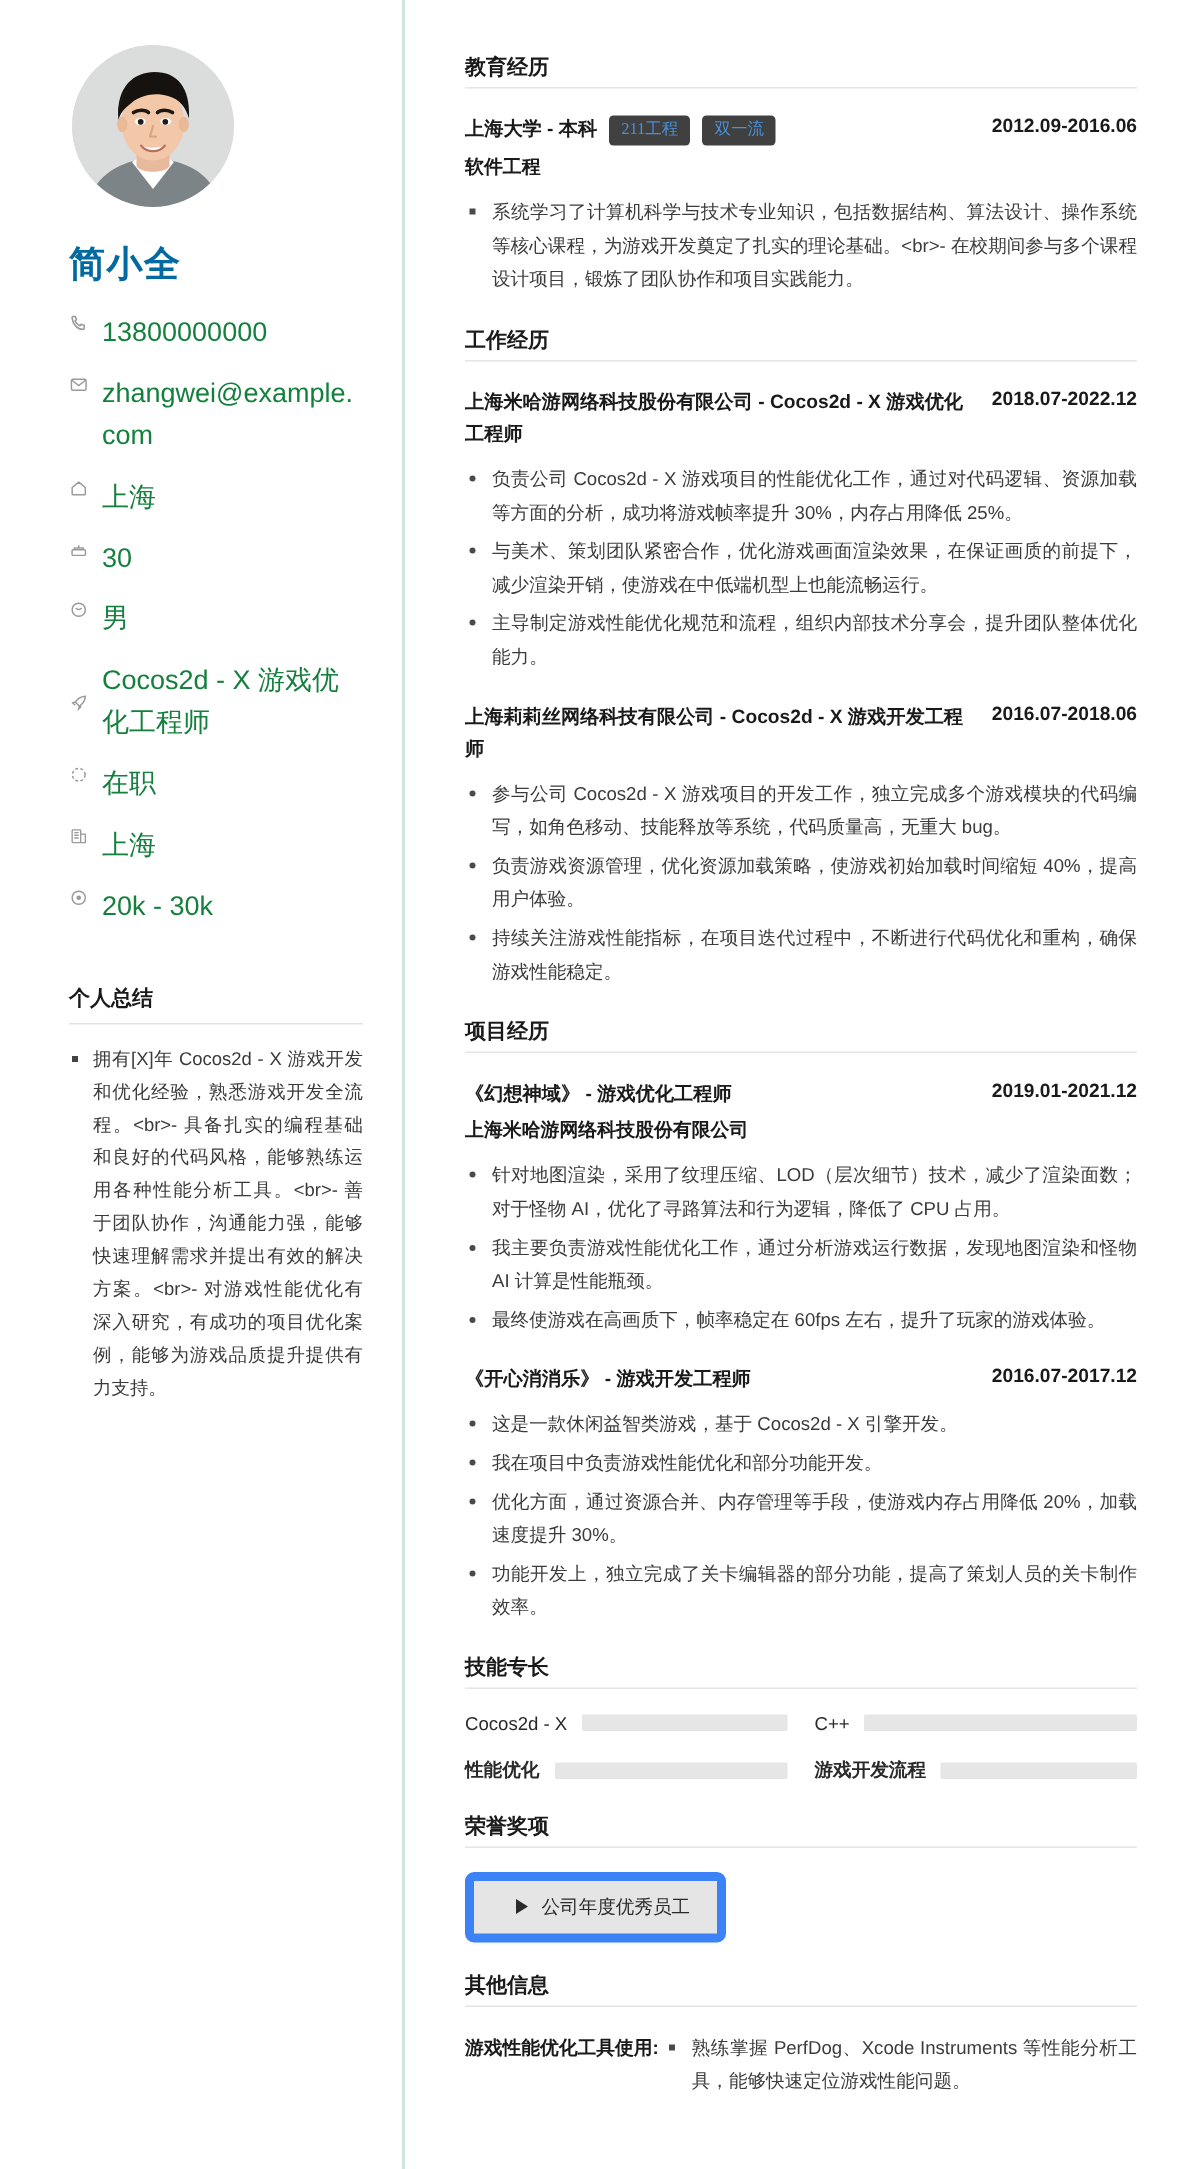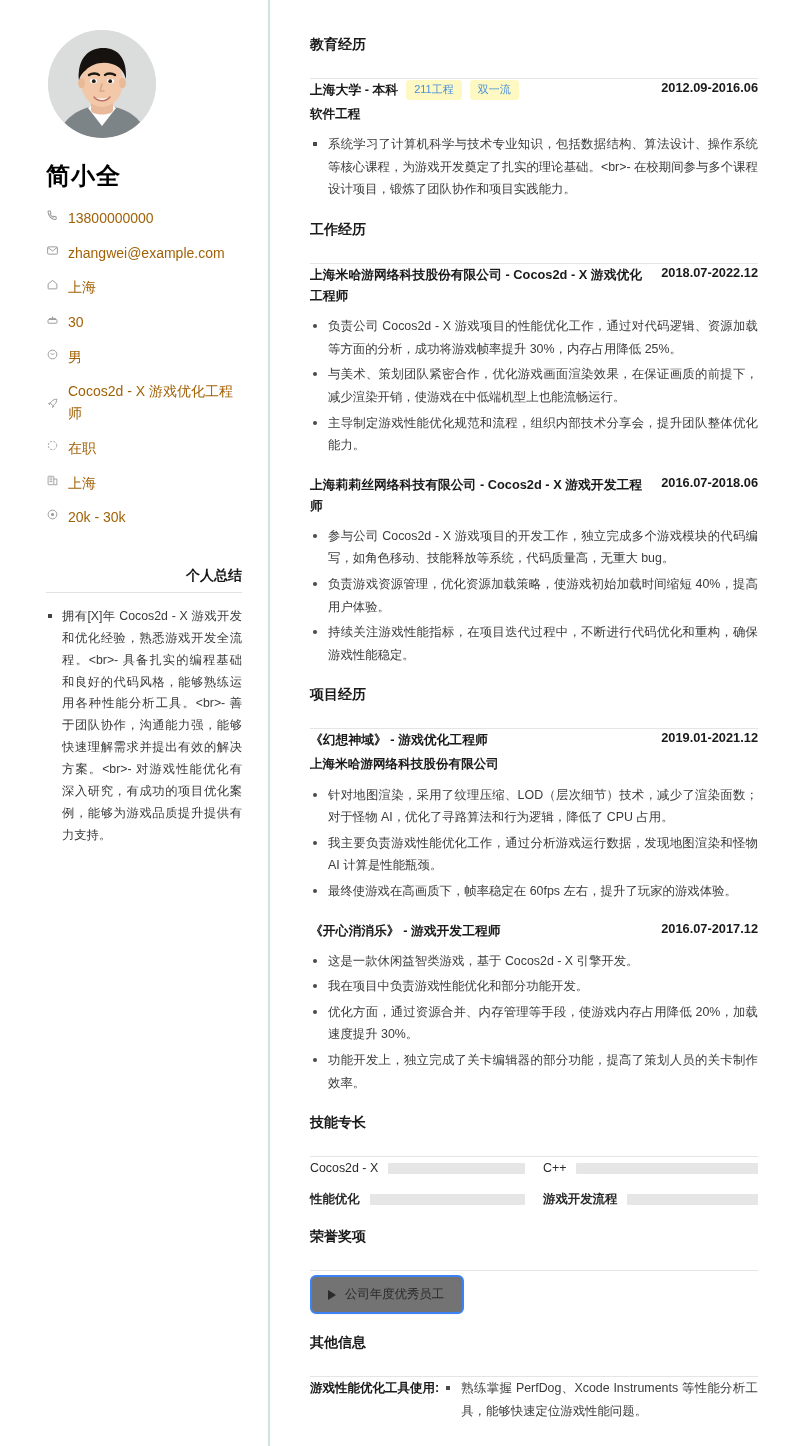--- a/index.html
+++ b/index.html
@@ -31,45 +31,44 @@
   .avatar-wrap { display: flex; justify-content: flex-start; padding-left: 4px; }
   .avatar {
     width: 108px; height: 108px; border-radius: 50%;
     background: #dcdcdc;
     overflow: hidden; position: relative;
     flex: 0 0 108px;
   }
   .avatar svg { display:block; width:100%; height:100%; }
 
   .full-name {
-    font-size: 24px; font-weight: bold; color: #000000;
+    font-size: 24px; font-weight: bold; color: #0369a1;
     margin: 22px 0 16px 2px; letter-spacing: 1px;
   }
 
   .info-list { margin-left: 2px; }
   .info-row {
     display: flex; align-items: flex-start;
     margin-bottom: 13px;
-    font-size: 14px; color: #a16207; line-height: 1.55;
+    font-size: 18px; color: #15803d; line-height: 1.55;
   }
   .info-icon {
     flex: 0 0 22px; width: 22px;
     display: flex; align-items: center; justify-content: flex-start;
     color: #9a9a9a; margin-top: 1px;
   }
   .info-icon svg { width: 13px; height: 13px; display:block; }
   .info-row.two-line .info-icon { align-self: center; margin-top: 0; }
   .info-text { flex: 1; word-break: break-word; }
 
   .side-section-title {
     font-size: 14px; font-weight: bold; color: #1a1a1a;
     margin: 38px 0 0 2px;
     padding-bottom: 7px;
     border-bottom: 1px solid #dfe4e2;
-    text-align: right;
   }
   .side-body { margin-top: 13px; margin-left: 2px; }
   .side-bullet {
     position: relative; padding-left: 16px;
     font-size: 12.3px; line-height: 1.78; color: #3a3a3a;
     text-align: justify;
   }
   .side-bullet::before {
     content: "";
     position: absolute; left: 2px; top: 8px;
@@ -78,22 +77,23 @@
 
   
   .main {
     flex: 1;
     padding: 36px 36px 26px 40px;
     min-width: 0;
   }
   .section { margin-bottom: 20px; }
   .section-title {
     font-size: 14px; font-weight: bold; color: #1a1a1a;
-    padding-bottom: 24px;
+    padding-bottom: 4px;
     border-bottom: 1px solid #e2e6e5;
+    margin-bottom: 16px;
   }
 
   .entry { margin-bottom: 17px; }
   .entry:last-child { margin-bottom: 4px; }
   .entry-head {
     display: flex; align-items: flex-start; justify-content: space-between;
     gap: 14px;
   }
   .entry-title {
     font-size: 12.8px; font-weight: bold; color: #1a1a1a;
@@ -102,25 +102,26 @@
   .entry-date {
     font-size: 12.8px; font-weight: bold; color: #1a1a1a;
     white-space: nowrap; flex: 0 0 auto; padding-top: 1px;
   }
   .entry-sub {
     font-size: 12.6px; font-weight: bold; color: #1a1a1a;
     margin-top: 4px; line-height: 1.6;
   }
   .tag {
     display: inline-block;
-    background: #fef9c3; color: #4a90d9;
+    background: #404040; color: #4a90d9;
     font-size: 11px; font-weight: normal;
     padding: 2px 8px; border-radius: 3px;
     margin-left: 8px; vertical-align: 1px;
     line-height: 1.45;
+    font-family: Liberation Serif, serif;
   }
   .bullets { margin-top: 9px; }
   .bullet {
     position: relative; padding-left: 18px;
     font-size: 12.4px; line-height: 1.82; color: #3b3b3b;
     margin-bottom: 3px; text-align: justify;
   }
   .bullet::before {
     content: "";
     position: absolute; left: 3px; top: 9px;
@@ -148,23 +149,23 @@
   .skill-track {
     flex: 1; height: 11px; background: #e6e6e6; border-radius: 1px;
     overflow: hidden; min-width: 40px;
   }
   .skill-fill { height: 100%; background: #8fd6ae; border-radius: 1px; }
 
   
   .honor-list { display: flex; flex-wrap: wrap; gap: 10px; margin-top: 4px; }
   .honor-chip {
     display: inline-flex; align-items: center; gap: 9px;
-    border: 2px solid #3b82f6; border-radius: 6px;
-    background: #737373;
-    padding: 9px 18px 9px 16px;
+    border: 6px solid #3b82f6; border-radius: 6px;
+    background: #e5e5e5;
+    padding: 9px 18px 9px 28px;
     font-size: 12.4px; color: #2a2a2a;
     box-shadow: 0 1px 2px rgba(0,0,0,0.04);
   }
   .tri { width: 0; height: 0; border-left: 8px solid #2a2a2a;
          border-top: 5px solid transparent; border-bottom: 5px solid transparent; }
 
   
   .other-row { display: flex; align-items: flex-start; gap: 0; }
   .other-label {
     font-size: 12.5px; font-weight: bold; color: #1a1a1a;

